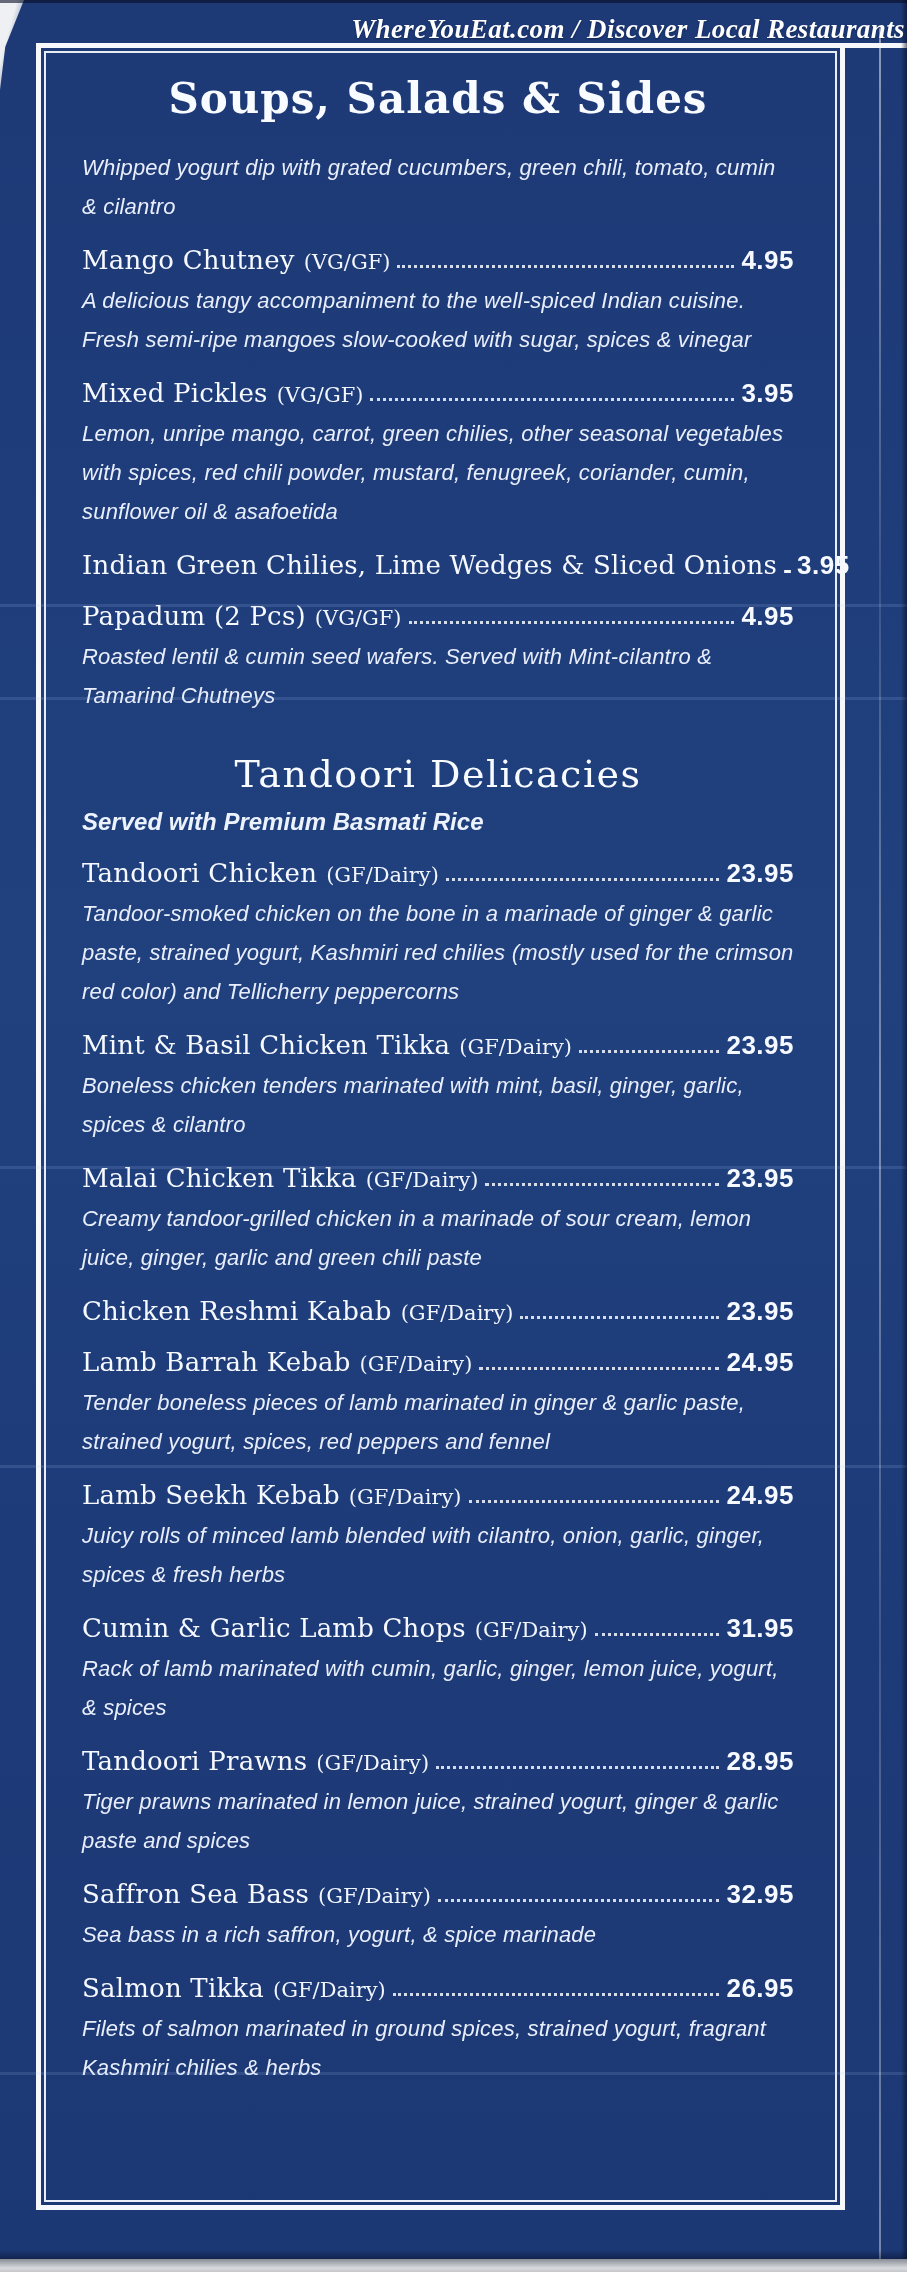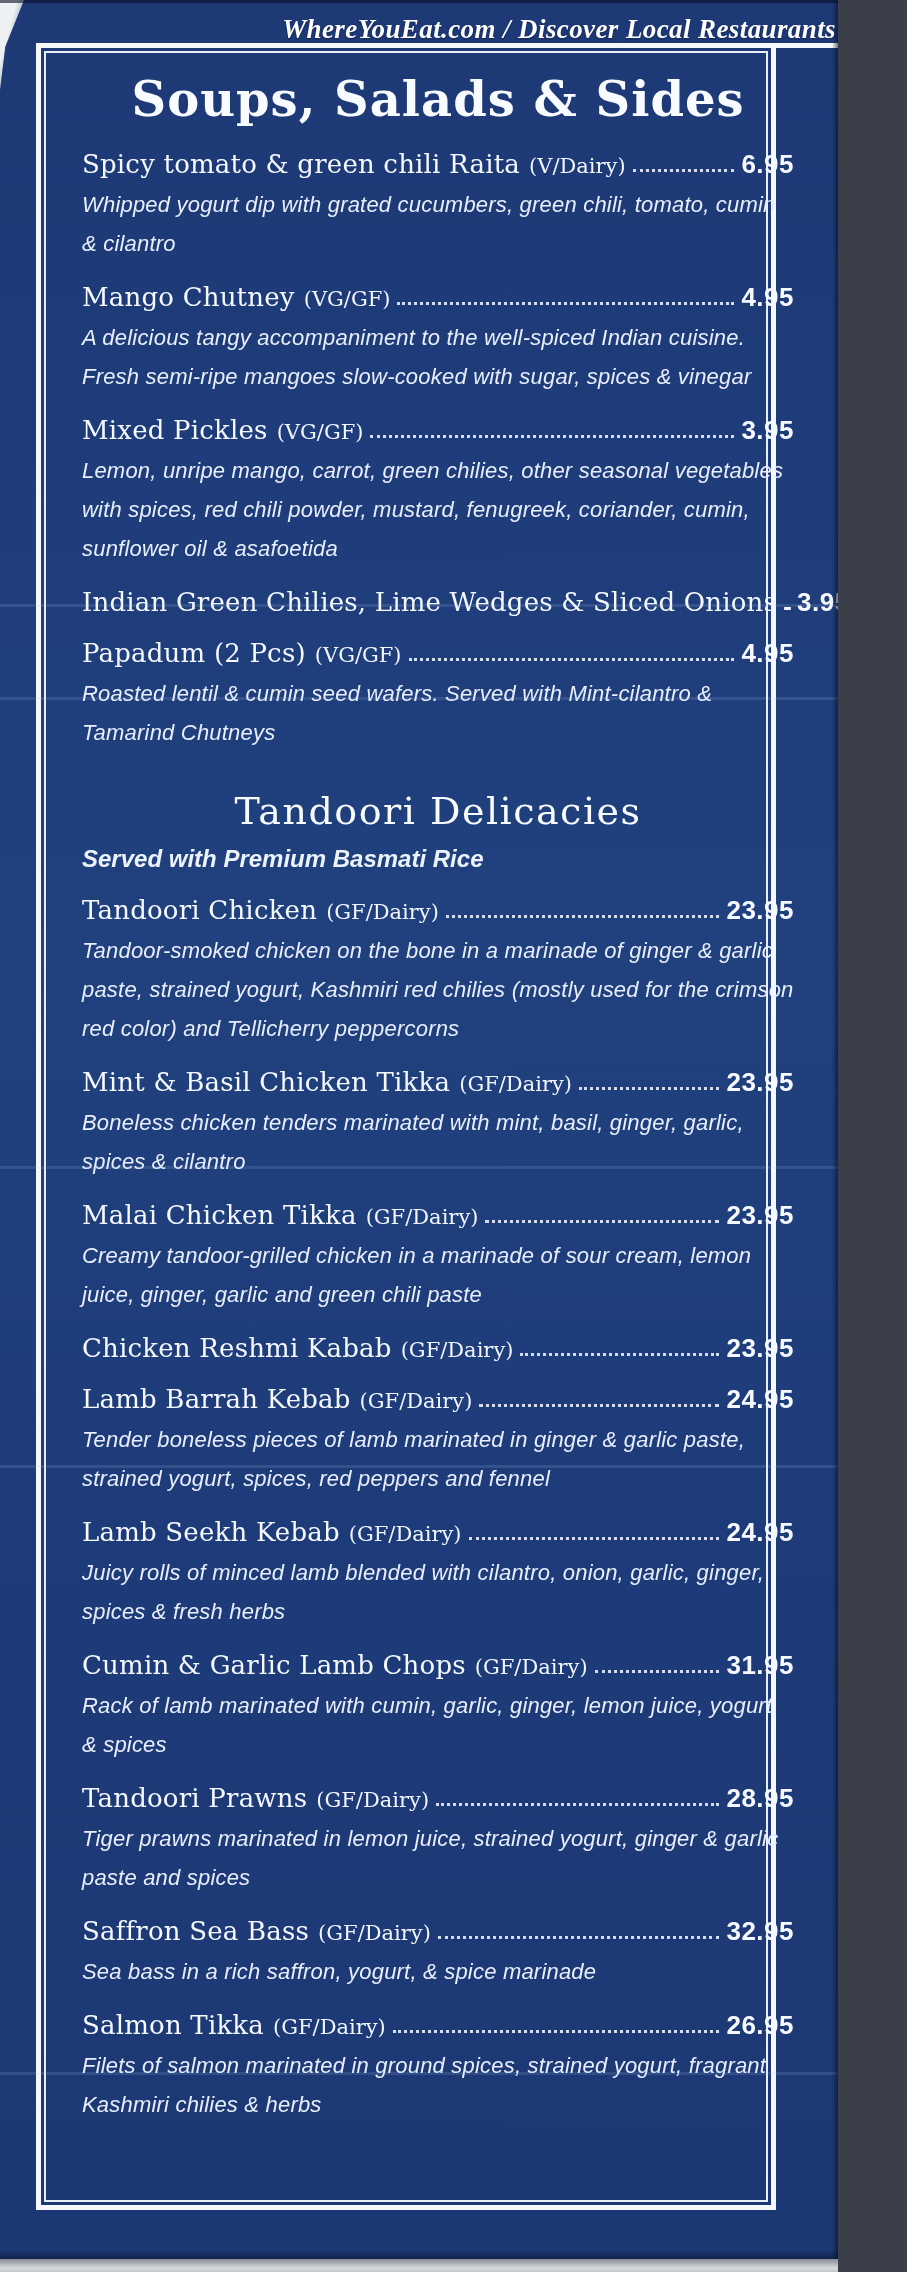--- a/index.html
+++ b/index.html
@@ -1,17 +1,17 @@
 <!DOCTYPE html>
 <html><head>
 <meta charset="utf-8">
 <style>
   html,body{margin:0;padding:0;background:#3a3f4a;}
   .page{
-    position:relative;width:838px;height:2272px;overflow:hidden;
+    position:relative;width:907px;height:2272px;overflow:hidden;
     background:linear-gradient(180deg,#1d3976 0%,#20407e 42%,#1e3b79 70%,#1c3874 100%);
     font-family:"DejaVu Serif", serif;
   }
   
   .edge-top{position:absolute;top:0;left:0;right:0;height:3px;background:rgba(8,14,38,.6);z-index:8;}
   .corner-tl{position:absolute;top:0;left:0;width:24px;height:90px;z-index:7;
     background:linear-gradient(105deg,#eef0f3 35%,rgba(238,240,243,0));
     clip-path:polygon(0 0,100% 0,22% 52%,0 100%);}
   .edge-bottom{position:absolute;left:0;right:0;bottom:0;height:13px;z-index:8;
     background:linear-gradient(180deg,#878c95,#d8dadd 70%,#c4c6ca);}
@@ -30,21 +30,21 @@
   .frame-inner{position:absolute;inset:3px;border:2px solid #e9eef6;}
   .topline-ext{position:absolute;top:43px;right:0;width:62px;height:5px;background:#f6f8fb;z-index:2;}
   
   .watermark{position:absolute;top:14px;right:2px;z-index:9;color:#ffffff;
     font:italic 700 27px "Liberation Serif", serif;letter-spacing:.4px;
     text-shadow:0 1px 2px rgba(4,10,34,.45);white-space:nowrap;}
   
   .content{position:absolute;left:82px;top:58px;width:712px;z-index:4;color:#f6f9ff;}
   .section-title{text-align:center;color:#f8fbff;letter-spacing:1px;}
   #sections .menu-section:nth-child(1) .section-title{
-    font-size:48px;line-height:50px;font-weight:700;margin:16px 0 24px;}
+    font-size:42px;line-height:50px;font-weight:700;margin:16px 0 24px;}
   #sections .menu-section:nth-child(2) .section-title{
     font-size:38px;line-height:62px;font-weight:400;margin:28px 0 0;letter-spacing:1.5px;}
   .section-subtitle{text-align:left;color:#edf3fd;margin:0 0 2px;
     font:italic 700 24px/34px "Liberation Sans", sans-serif;}
   .menu-item{margin-top:0;}
   .item-row{display:flex;align-items:flex-end;margin-top:18px;}
   .item-name{font-size:26px;line-height:33px;font-weight:400;letter-spacing:.2px;white-space:nowrap;}
   .item-tag{font-size:21px;line-height:30px;margin-left:9px;white-space:nowrap;color:#f2f6fe;}
   .dots{flex:1 1 0;min-width:6px;align-self:flex-end;margin:0 7px 9px;
     border-bottom:3px dotted rgba(246,249,255,.85);}
@@ -64,26 +64,20 @@
   </div>
   <div class="topline-ext"></div>
 
   <div class="content">
     <div id="sections">
         <section class="menu-section">
     <h2 class="section-title">Soups, Salads &amp; Sides</h2>
 
     <div class="items">
             <div class="menu-item">
-    <div class="item-row">
-      <span class="item-name">Spicy tomato &amp; green chili Raita</span>
-      <span class="item-tag">(V/Dairy)</span>
-      <span class="dots"></span>
-      <span class="item-price">6.95</span>
-    </div>
     <p class="item-desc">Whipped yogurt dip with grated cucumbers, green chili, tomato, cumin &amp; cilantro</p>
   </div>
             <div class="menu-item">
     <div class="item-row">
       <span class="item-name">Mango Chutney</span>
       <span class="item-tag">(VG/GF)</span>
       <span class="dots"></span>
       <span class="item-price">4.95</span>
     </div>
     <p class="item-desc">A delicious tangy accompaniment to the well-spiced Indian cuisine. Fresh semi-ripe mangoes slow-cooked with sugar, spices &amp; vinegar</p>

